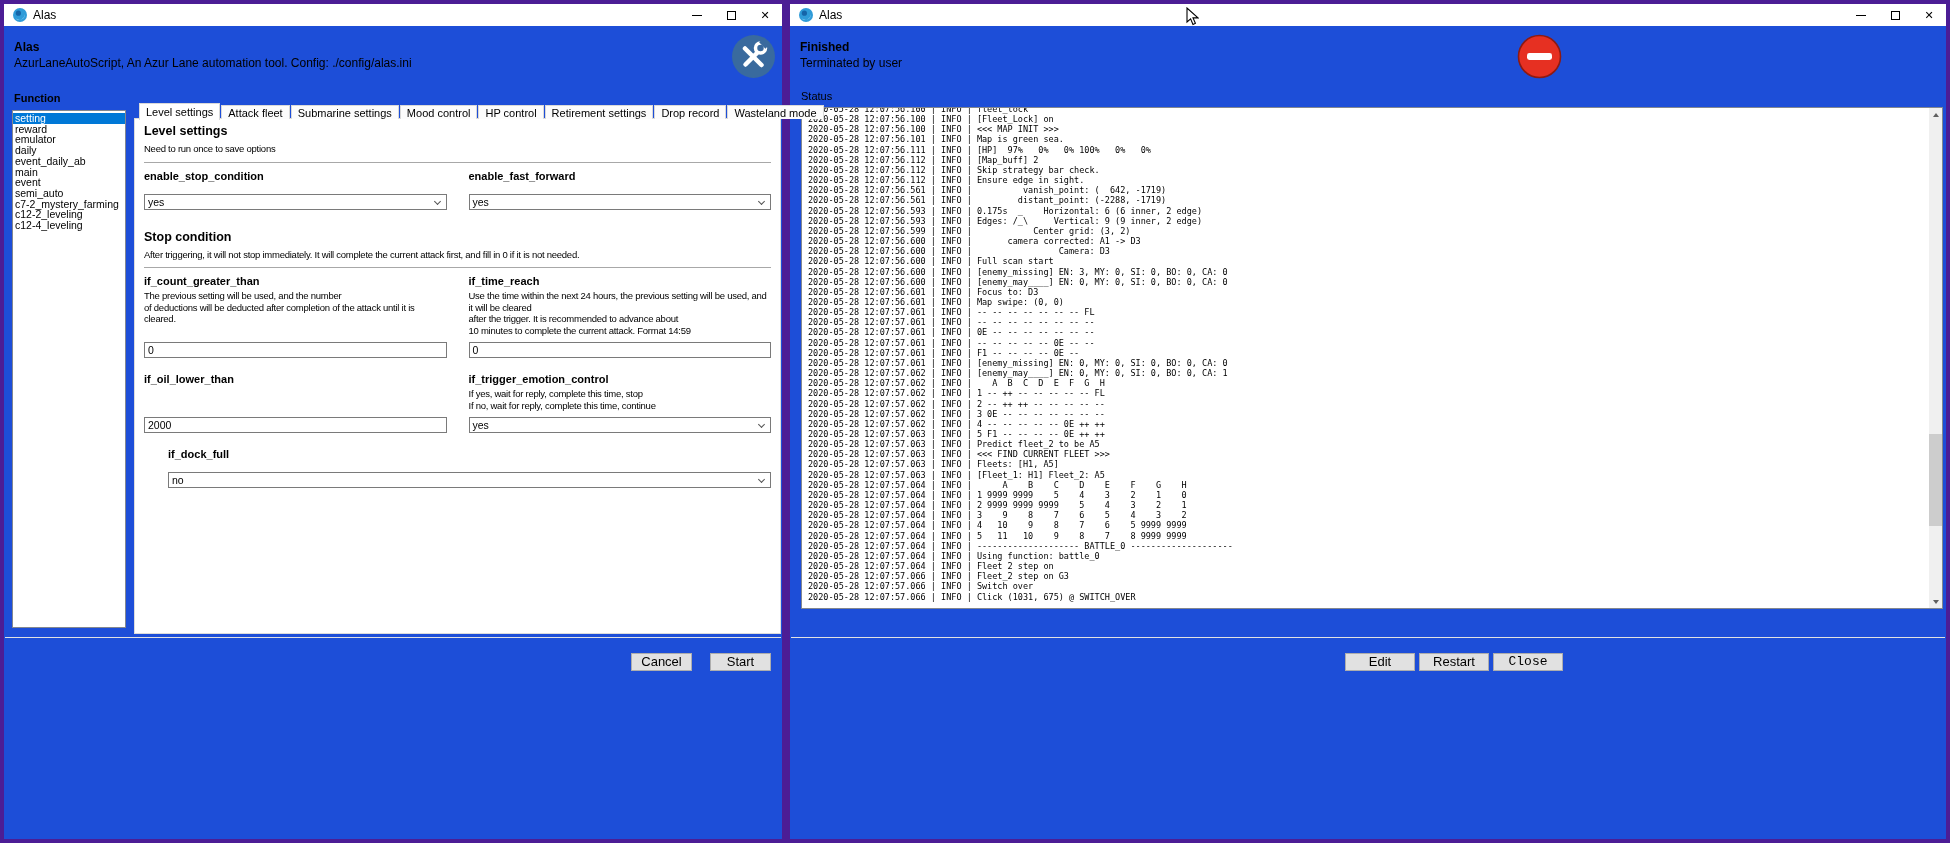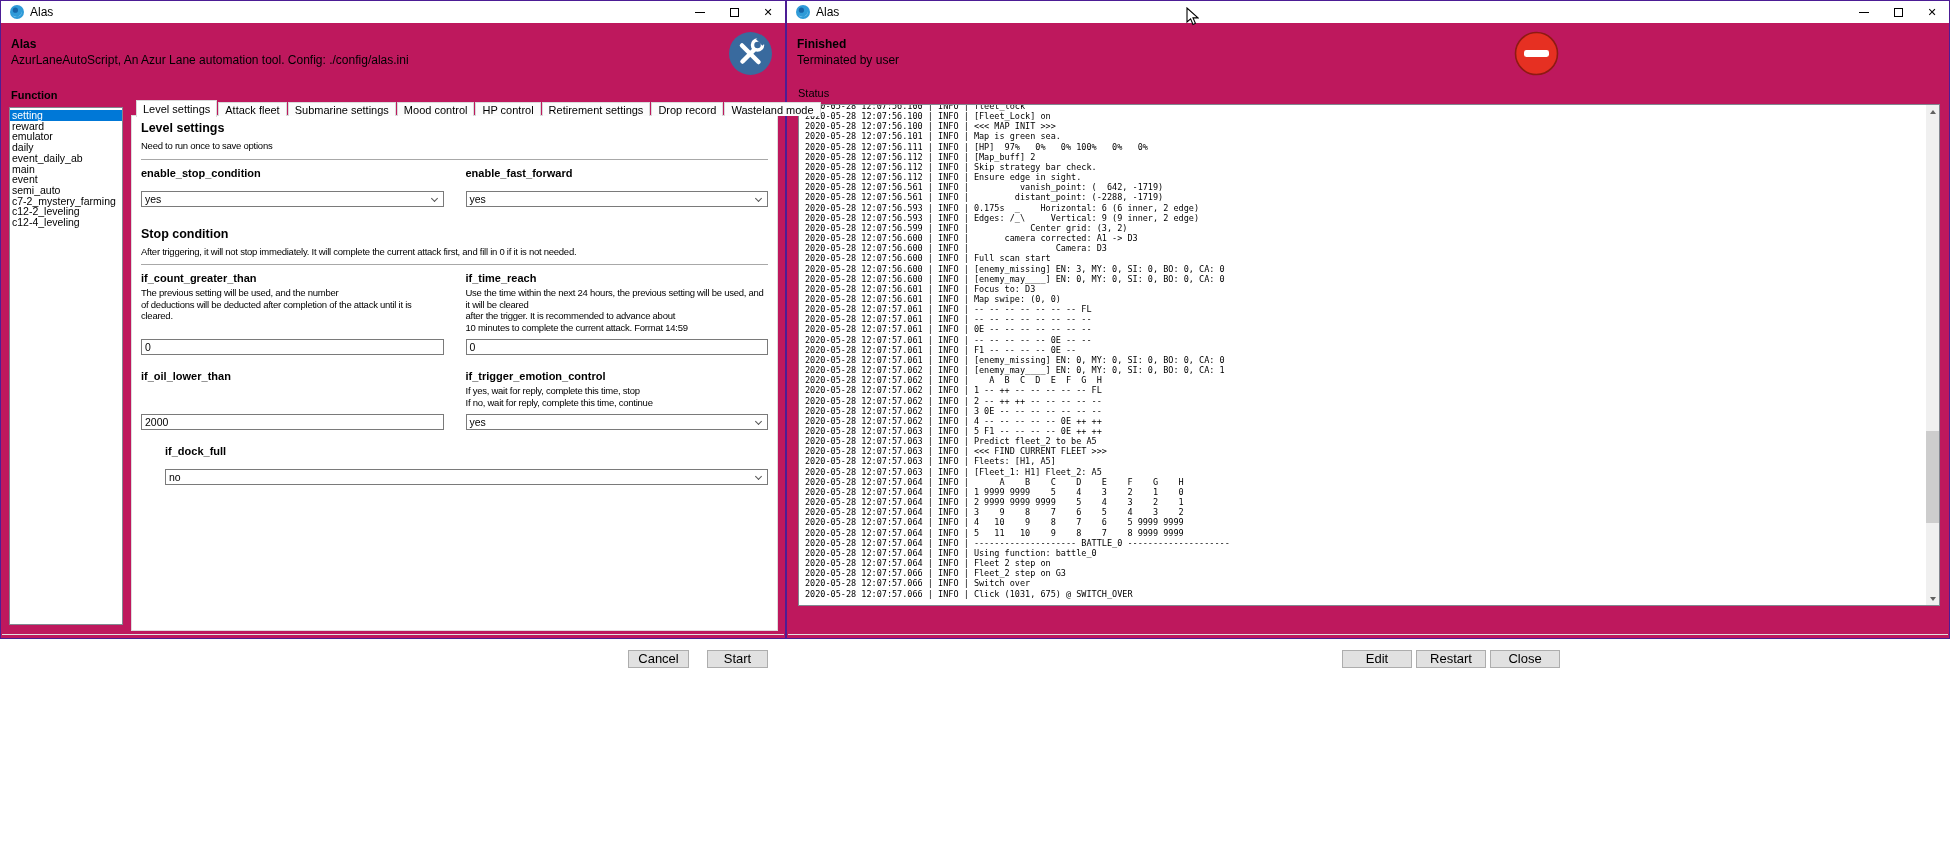--- a/index.html
+++ b/index.html
@@ -1,19 +1,19 @@
 <!DOCTYPE html>
 <html><head>
 <meta charset="utf-8">
 <style>
   * { margin:0; padding:0; box-sizing:border-box; }
   html,body { width:1950px; height:843px; background:#ffffff; font-family:"Liberation Sans", sans-serif; color:#000; overflow:hidden; }
   .desktop { position:relative; width:1950px; height:843px; }
 
-  .window { position:absolute; top:0; height:639px; background:#be185d; border:1px solid #4c1d95; }
+  .window { position:absolute; top:0; height:843px; background:#1d4ed8; border:4px solid #4c1d95; }
   .window.left  { left:0;   width:786px; }
   .window.right { left:786px; width:1164px; }
 
   
   .titlebar { position:relative; height:22px; background:#fff; }
   .tb-icon { position:absolute; left:8px; top:3px; width:16px; height:16px; }
   .tb-title { position:absolute; left:29px; top:4px; font-size:12px; }
   .caption { position:absolute; right:0; top:0; height:22px; display:flex; }
   .cap { width:34px; height:22px; display:flex; align-items:center; justify-content:center; font-size:10px; color:#000; }
   .glyph-min { width:10px; height:1px; background:#000; }
@@ -52,21 +52,21 @@
   .combo-arrow { position:absolute; right:6px; top:4px; width:5px; height:5px; border-right:1px solid #555; border-bottom:1px solid #555; transform:rotate(45deg); }
   .gap6 { height:6px; }
 
   
   .footer-sep { position:absolute; left:1px; right:1px; top:633px; border-top:1px solid #e2e2e2; }
   .btn { position:absolute; top:649px; height:18px; background:#e1e1e1; border:1px solid #adadad; font-size:13px; font-family:"Liberation Sans", sans-serif; text-align:center; line-height:16px; }
   .btn-cancel { left:627px; width:61px; }
   .btn-start  { left:706px; width:61px; }
   .btn-edit    { left:555px; width:70px; }
   .btn-restart { left:629px; width:70px; }
-  .btn-close2  { left:703px; width:70px; }
+  .btn-close2  { left:703px; width:70px;font-family:Liberation Mono, monospace; }
 
   
   .status-label { position:absolute; left:11px; top:86px; font-size:11px;text-align:center; }
   .logbox { position:absolute; left:11px; top:103px; width:1142px; height:502px; border:1px solid #828790; background:#fff; overflow:hidden; }
   .logpre { font-family:"DejaVu Sans Mono", monospace; font-size:8.5px; line-height:10.15px; white-space:pre; margin:-4px 0 0 6px; }
   .vscroll { position:absolute; top:0; right:0; width:13px; height:500px; background:#f0f0f0; }
   .v-arrow { position:absolute; left:0; width:13px; height:13px; display:flex; align-items:center; justify-content:center; }
   .v-arrow.up { top:0; } .v-arrow.down { bottom:0; }
   .tri-up   { width:0; height:0; border-left:3.5px solid transparent; border-right:3.5px solid transparent; border-bottom:4.5px solid #606060; }
   .tri-down { width:0; height:0; border-left:3.5px solid transparent; border-right:3.5px solid transparent; border-top:4.5px solid #606060; }

